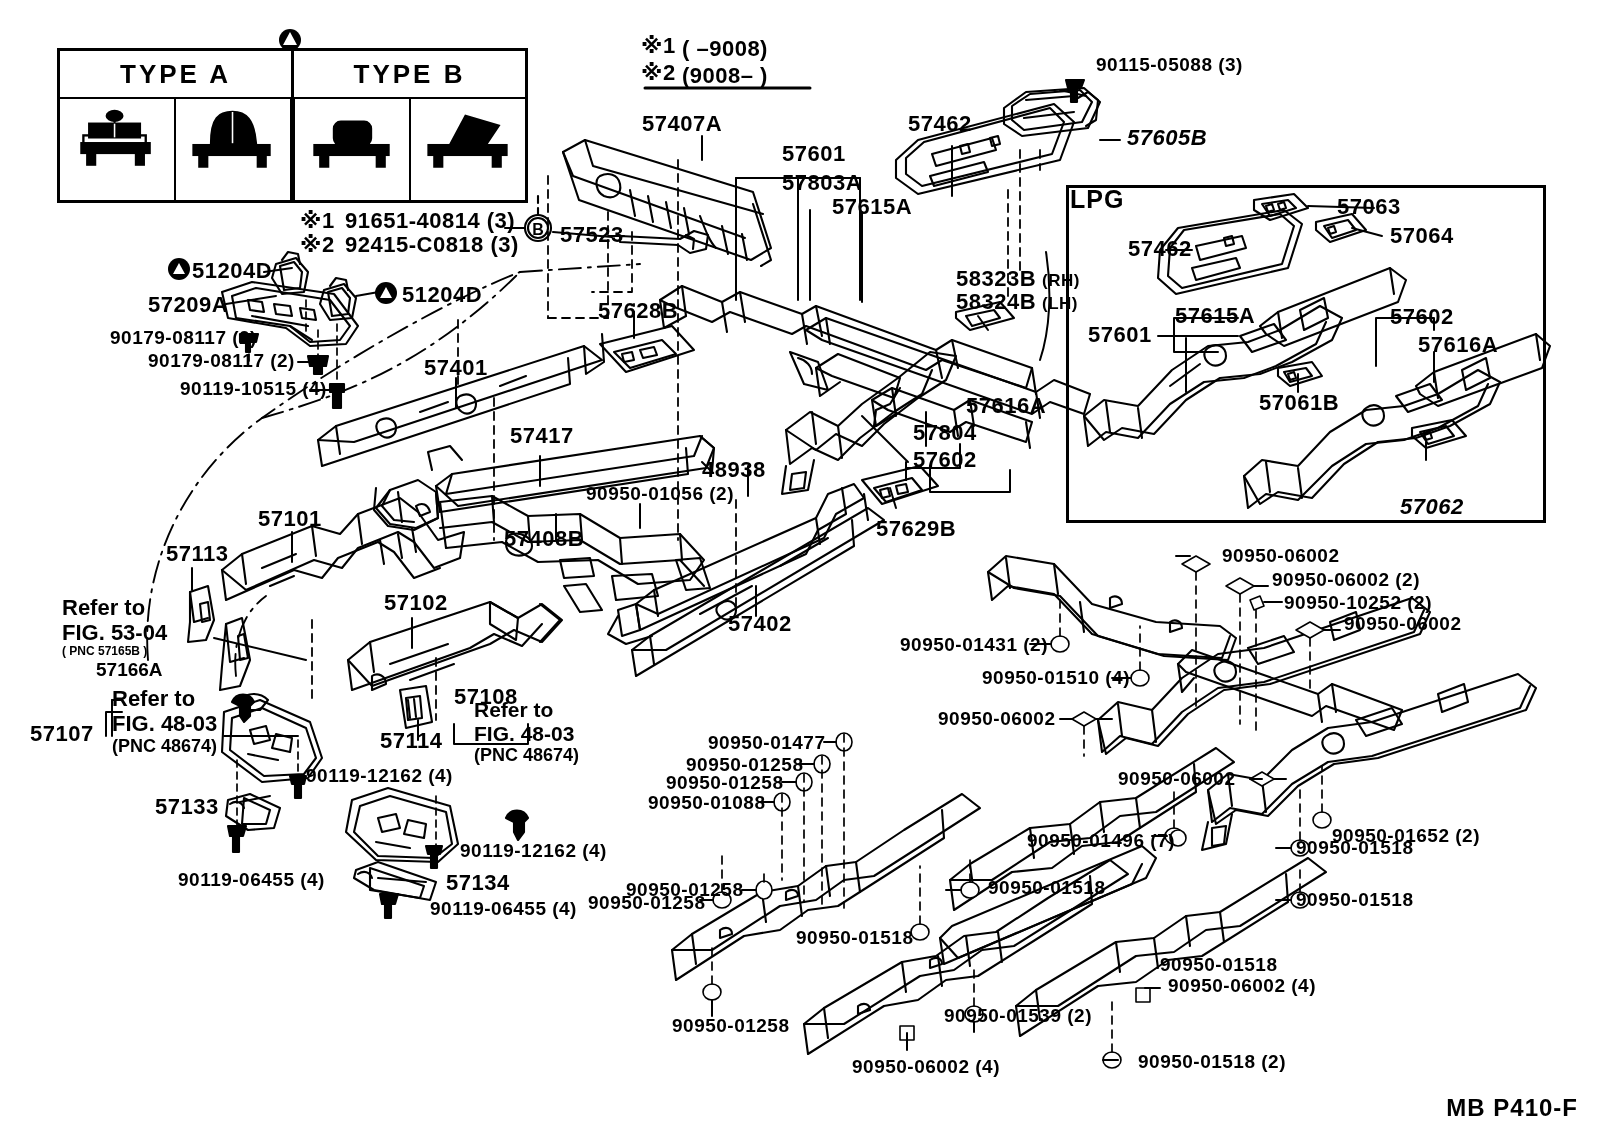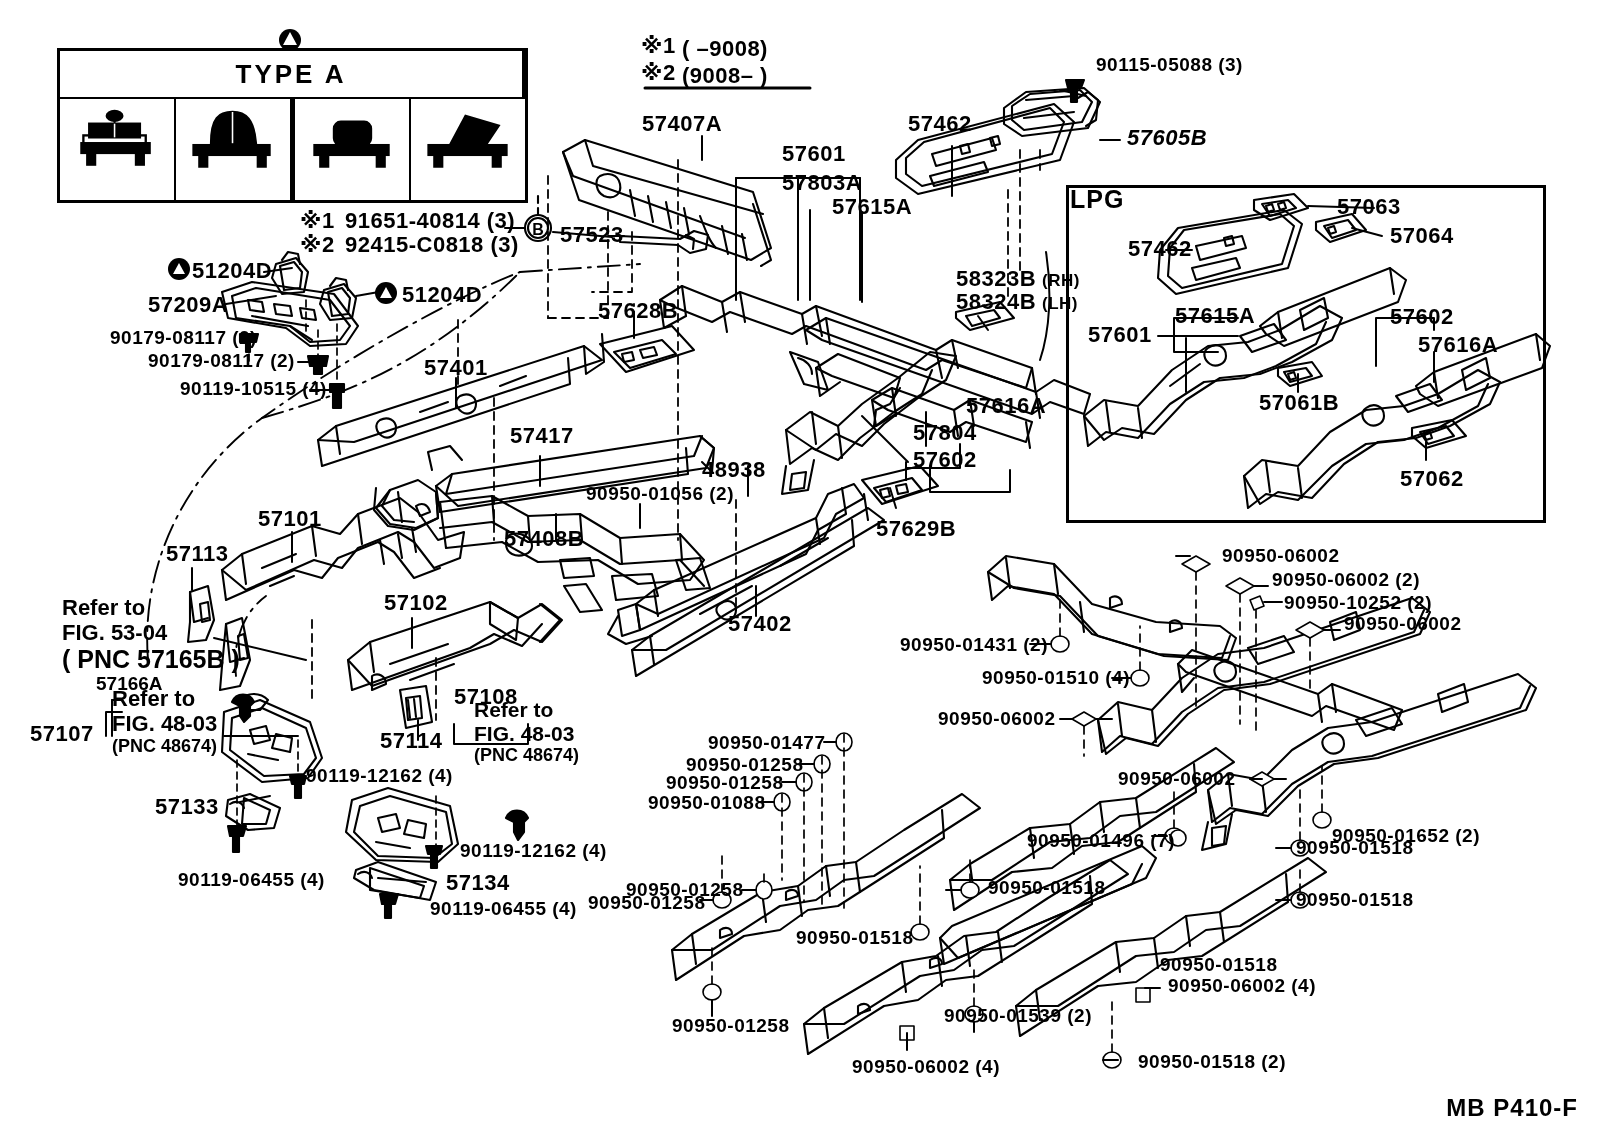--- a/index.html
+++ b/index.html
@@ -673,20 +673,21 @@
       <g stroke-width="2">
         <path d="M1046,252 C1052,290 1050,330 1040,360"></path>
       </g>
 
     </g>
   </svg>
 
   <div class="tbl">
     <div class="hdr">
       <div>TYPE A</div>
+      <div>TYPE B</div>
     </div>
     <div class="rule"></div>
     <div class="cells">
       <div>
         <svg class="cellsvg" viewBox="0 0 117 103">
             <g fill="none" stroke="#000" stroke-width="2.4">
           <rect x="22" y="44" width="70" height="10" fill="#000"></rect>
           <rect x="24" y="36" width="64" height="10"></rect>
           <rect x="30" y="24" width="52" height="14" fill="#000"></rect>
           <path d="M56,24 l0,-6" stroke-width="2"></path>
@@ -789,21 +790,21 @@
   <div class="lbl s24" style="left:155px;top:796px;">57133</div>
   <div class="lbl s24" style="left:446px;top:872px;">57134</div>
   <div class="lbl s21" style="left:306px;top:766px;">90119-12162 (4)</div>
   <div class="lbl s21" style="left:460px;top:841px;">90119-12162 (4)</div>
   <div class="lbl s21" style="left:178px;top:870px;">90119-06455 (4)</div>
   <div class="lbl s21" style="left:430px;top:899px;">90119-06455 (4)</div>
 
   <div class="refblk" style="left:62px;top:596px;font-size:22px;">
     <div>Refer to</div>
     <div>FIG. 53-04</div>
-    <div style="font-size:25px;">( PNC 57165B )</div>
+    <div style="font-size:12px;">( PNC 57165B )</div>
     <div style="font-size:19px;padding-left:34px;">57166A</div>
   </div>
 
   <div class="refblk" style="left:112px;top:687px;font-size:22px;">
     <div>Refer to</div>
     <div>FIG. 48-03</div>
     <div style="font-size:18px;">(PNC 48674)</div>
   </div>
 
   <div class="refblk" style="left:474px;top:698px;font-size:21px;">
@@ -822,21 +823,21 @@
   <div class="lbl s24" style="left:876px;top:518px;">57629B</div>
 
   <div class="lbl s24" style="left:1337px;top:196px;">57063</div>
   <div class="lbl s24" style="left:1390px;top:225px;">57064</div>
   <div class="lbl s24" style="left:1128px;top:238px;">57462</div>
   <div class="lbl s24" style="left:1088px;top:324px;">57601</div>
   <div class="lbl s24" style="left:1175px;top:305px;">57615A</div>
   <div class="lbl s24" style="left:1390px;top:306px;">57602</div>
   <div class="lbl s24" style="left:1418px;top:334px;">57616A</div>
   <div class="lbl s24" style="left:1259px;top:392px;">57061B</div>
-  <div class="lbl s24" style="left:1400px;top:468px;">57062</div>
+  <div class="lbl s24" style="left:1400px;top:496px;font-style:italic;">57062</div>
 
   <div class="lbl s21" style="left:1222px;top:546px;">90950-06002</div>
   <div class="lbl s21" style="left:1272px;top:570px;">90950-06002 (2)</div>
   <div class="lbl s21" style="left:1284px;top:593px;">90950-10252 (2)</div>
   <div class="lbl s21" style="left:1344px;top:614px;">90950-06002</div>
   <div class="lbl s21" style="left:900px;top:635px;">90950-01431 (2)</div>
   <div class="lbl s21" style="left:982px;top:668px;">90950-01510 (4)</div>
   <div class="lbl s21" style="left:938px;top:709px;">90950-06002</div>
   <div class="lbl s21" style="left:1118px;top:769px;">90950-06002</div>
 

